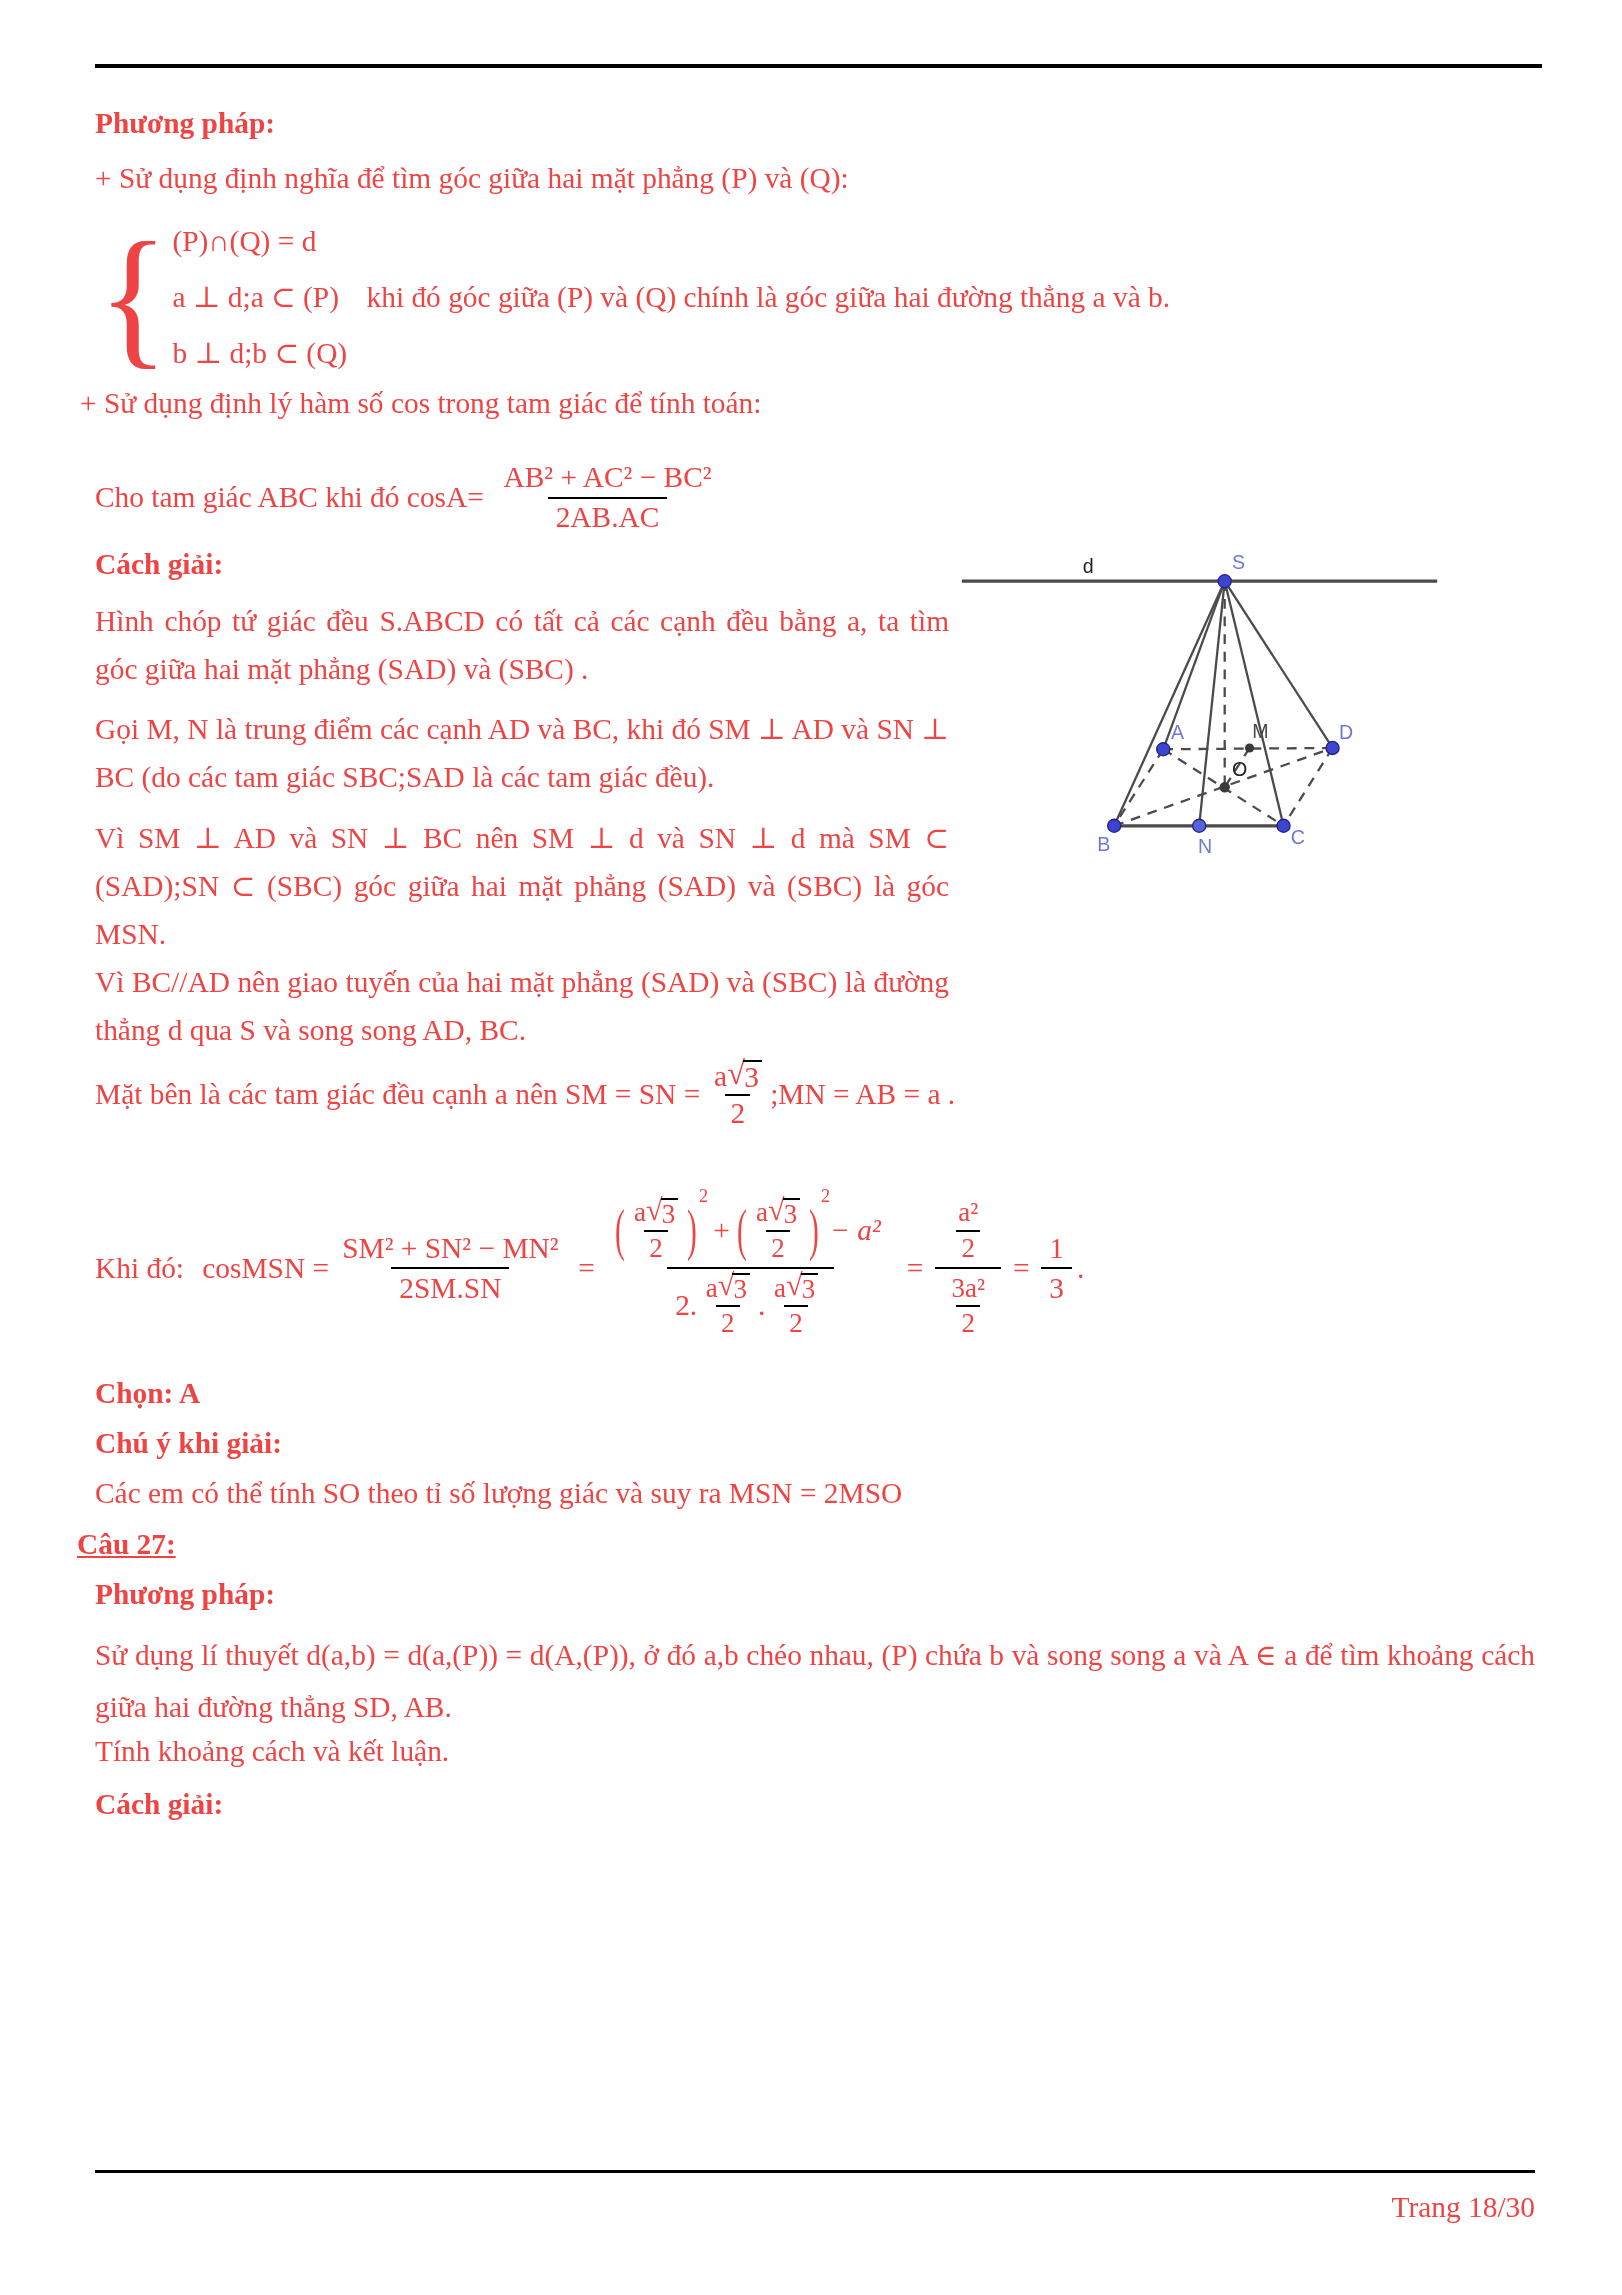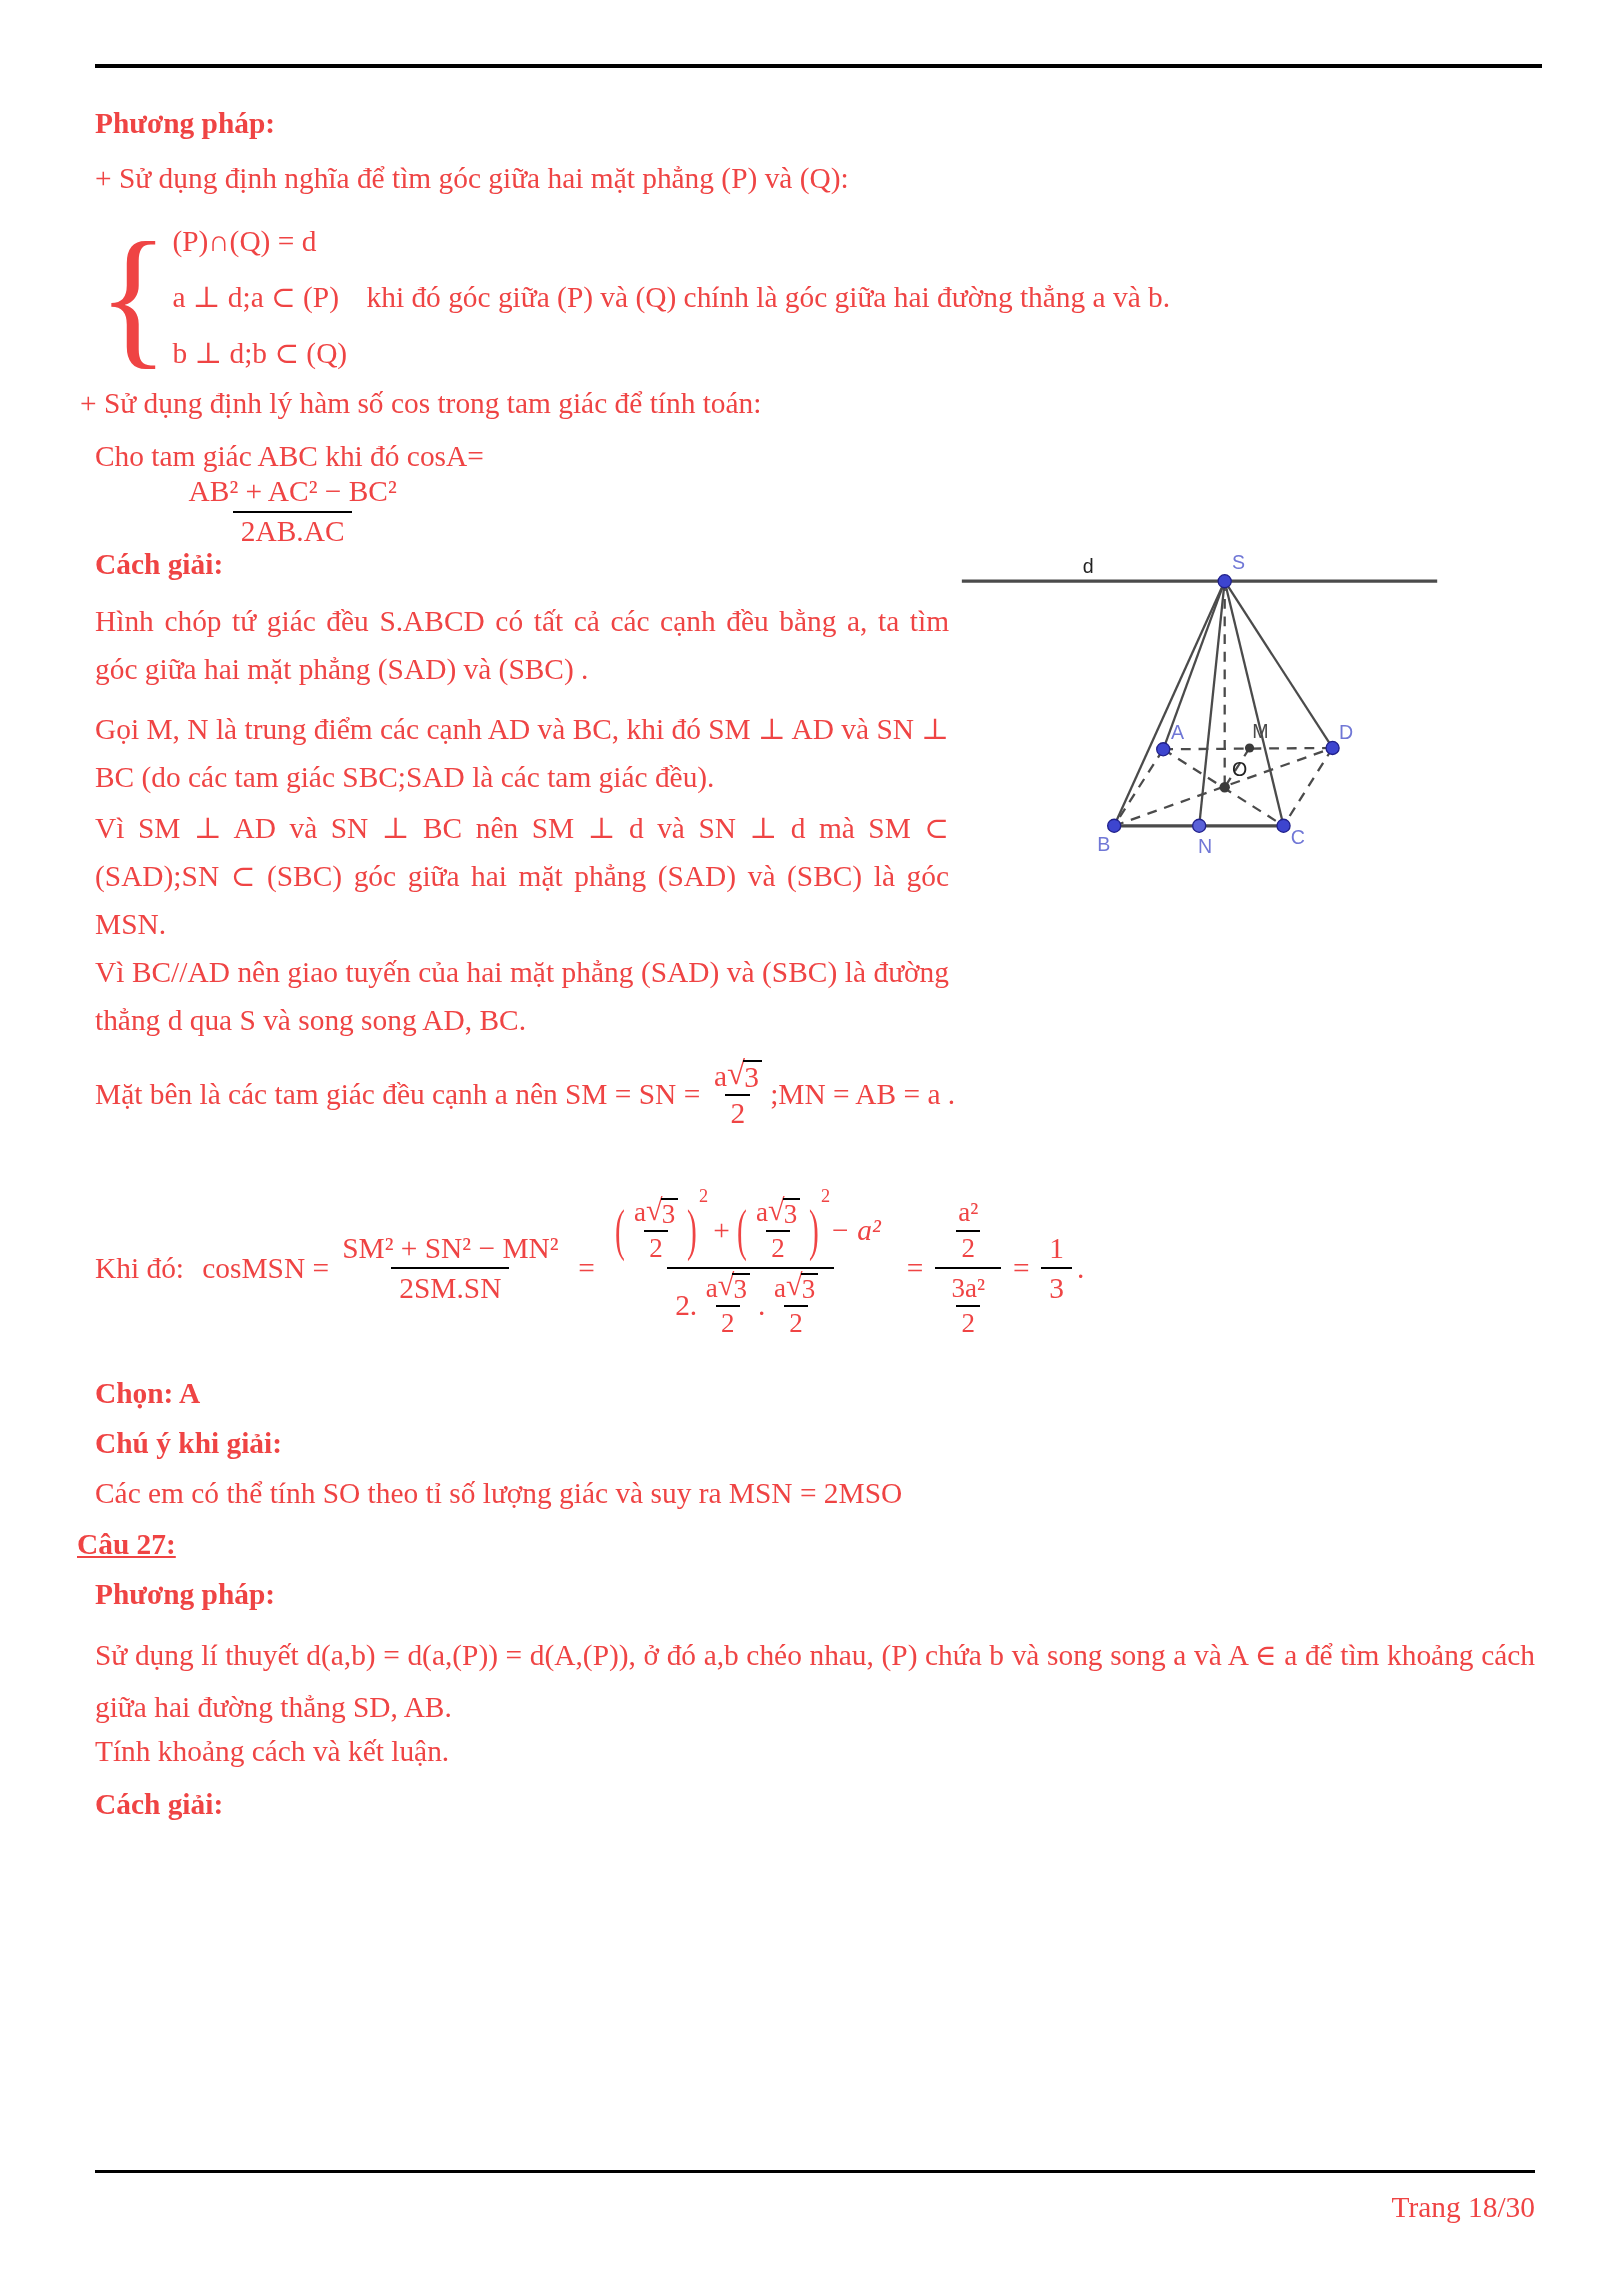--- a/index.html
+++ b/index.html
@@ -63,33 +63,33 @@
       <div>(P)∩(Q) = d</div>
       <div>
         <span>a ⊥ d;a ⊂ (P)</span><span class="sys-note">khi đó góc giữa (P) và (Q) chính là góc giữa hai đường thẳng a và b.</span>
       </div>
       <div>b ⊥ d;b ⊂ (Q)</div>
     </div>
   </div>
 
   <div class="abs" style="left:80px;top:387px;">+ Sử dụng định lý hàm số cos trong tam giác để tính toán:</div>
 
-  <div class="abs fline" style="left:95px;top:440px;flex-direction:column;">
+  <div class="abs fline" style="left:95px;top:459px;">
     <span style="margin-right:6.5px;">Cho tam giác ABC khi đó cosA=</span>
     <span class="frac">
       <span class="num">AB² + AC² − BC²</span>
       <span class="den">2AB.AC</span>
     </span>
   </div>
 
   <div class="abs bold" style="left:95px;top:548px;">Cách giải:</div>
 
   <div class="abs just" style="left:95px;top:597px;width:854px;line-height:48px;">
     <p style="margin-bottom:11.8px;">Hình chóp tứ giác đều S.ABCD có tất cả các cạnh đều bằng a, ta tìm góc giữa hai mặt phẳng (SAD) và (SBC) .</p>
-    <p style="margin-bottom:3px;">Gọi M, N là trung điểm các cạnh AD và BC, khi đó SM ⊥ AD và SN ⊥ BC (do các tam giác SBC;SAD là các tam giác đều).</p>
+    <p style="margin-bottom:13px;">Gọi M, N là trung điểm các cạnh AD và BC, khi đó SM ⊥ AD và SN ⊥ BC (do các tam giác SBC;SAD là các tam giác đều).</p>
     <p>Vì SM ⊥ AD và SN ⊥ BC nên SM ⊥ d và SN ⊥ d mà SM ⊂ (SAD);SN ⊂ (SBC) góc giữa hai mặt phẳng (SAD) và (SBC) là góc MSN.</p>
     <p style="margin-bottom:11.8px;">Vì BC//AD nên giao tuyến của hai mặt phẳng (SAD) và (SBC) là đường thẳng d qua S và song song AD, BC.</p>
   </div>
 
   <div id="figure" class="abs" style="left:952px;top:542px;width:497px;height:340px;">
     <svg width="497" height="340" viewBox="0 0 760 520" style="font-size:45px">
 
       <line x1="15" y1="60" x2="742" y2="60" stroke="#4b4b4b" stroke-width="5"></line>
 
       <g stroke="#4b4b4b" stroke-width="3.5">

